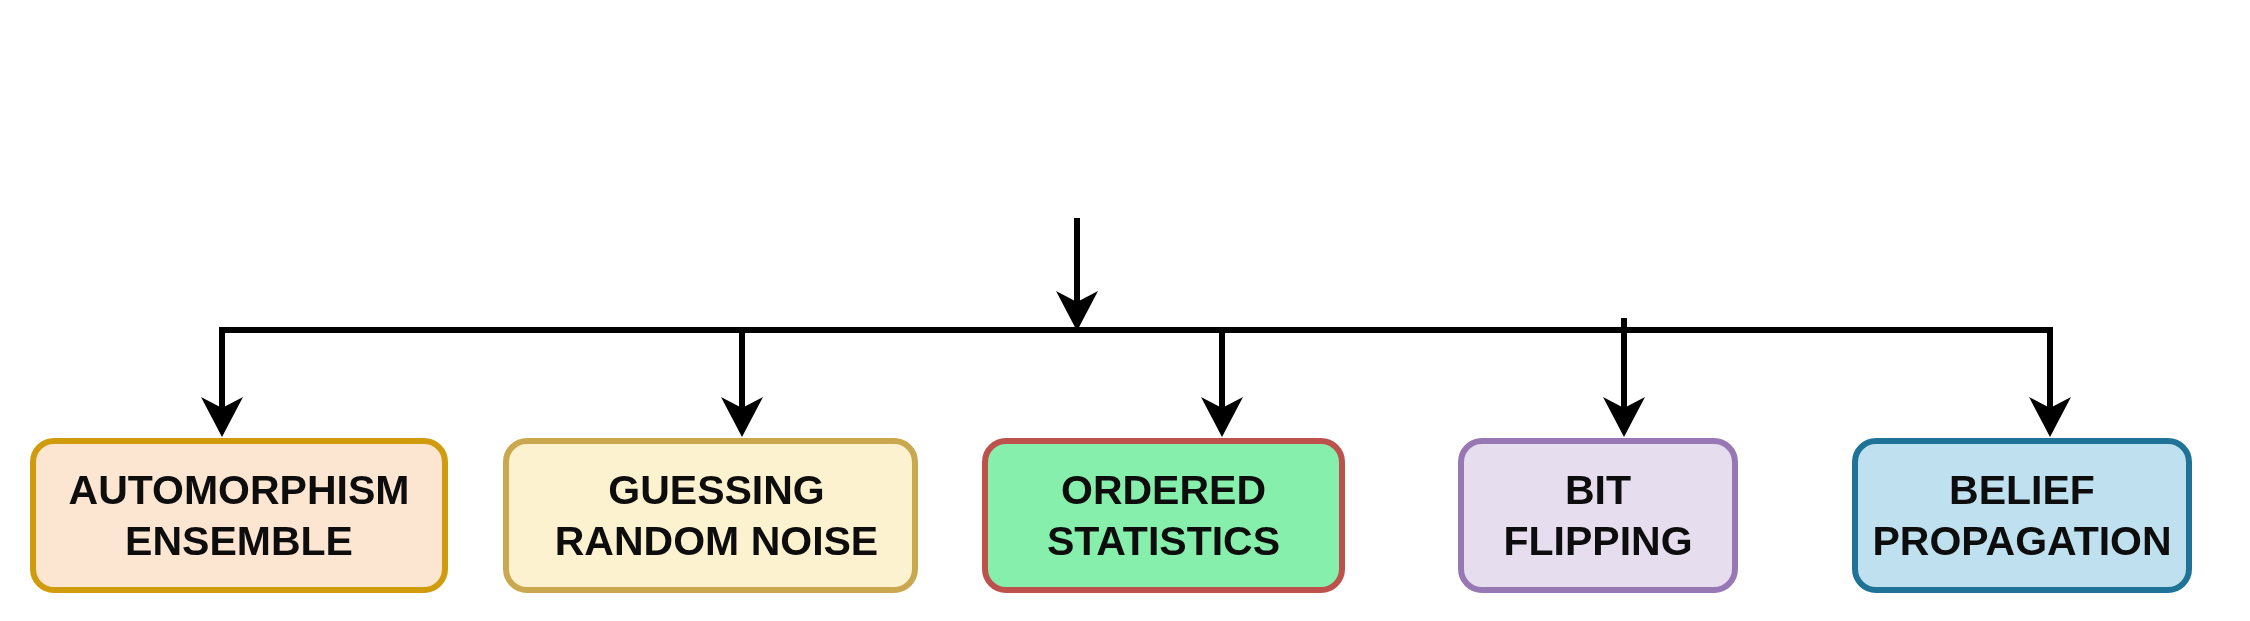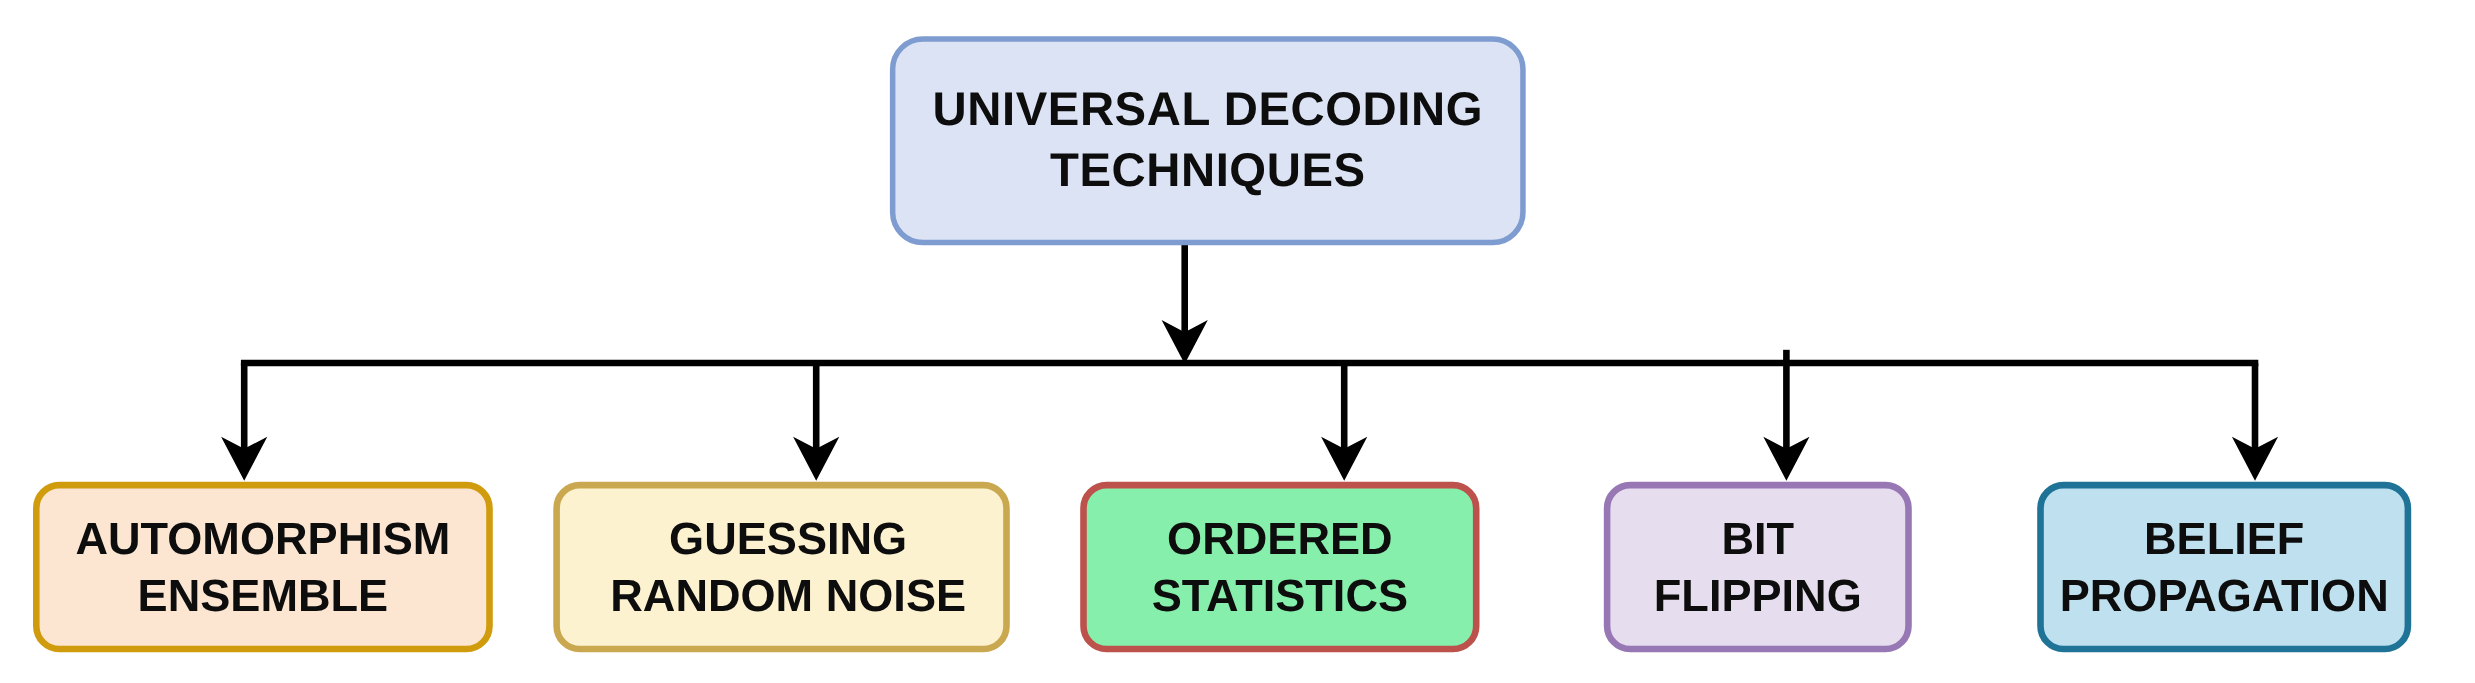--- a/index.html
+++ b/index.html
@@ -81,24 +81,20 @@
     <g fill="#000000" stroke="none">
       <polygon points="1077,331 1056,291 1077,302 1098,291"></polygon>
       <polygon points="222,437 201,397 222,408 243,397"></polygon>
       <polygon points="742,437 721,397 742,408 763,397"></polygon>
       <polygon points="1222,437 1201,397 1222,408 1243,397"></polygon>
       <polygon points="1624,437 1603,397 1624,408 1645,397"></polygon>
       <polygon points="2050,437 2029,397 2050,408 2071,397"></polygon>
     </g>
   </svg>
 
-  <div class="node root" style="background-color: rgb(219, 227, 244); border-color: rgb(126, 156, 208);">
-    <span class="label">UNIVERSAL DECODING
-TECHNIQUES</span>
-  </div>
 
   <div class="node child c1" style="background-color: rgb(252, 229, 209); border-color: rgb(208, 156, 14);">
     <span class="label">AUTOMORPHISM
 ENSEMBLE</span>
   </div>
 
   <div class="node child c2" style="background-color: rgb(253, 242, 208); border-color: rgb(201, 168, 79);">
     <span class="label">GUESSING
 RANDOM NOISE</span>
   </div>

